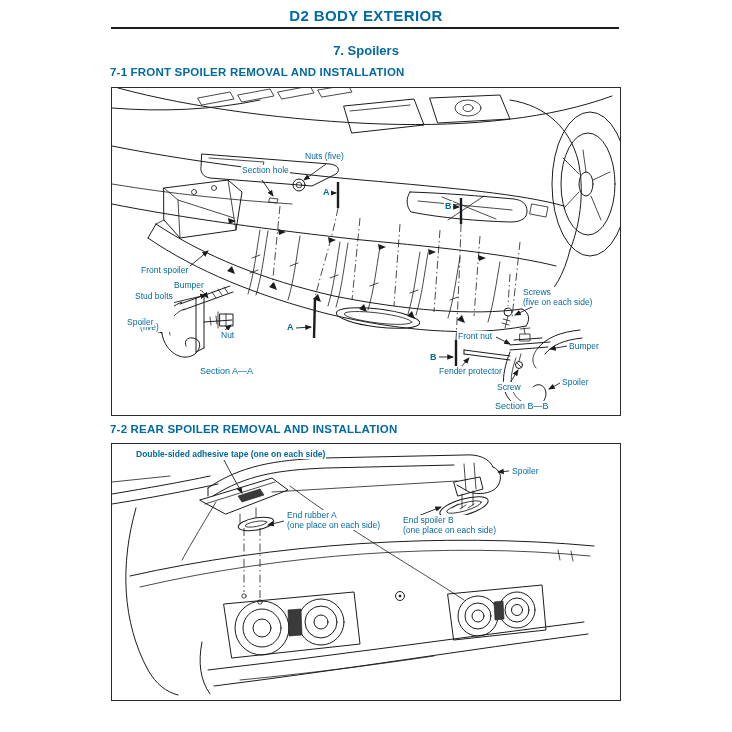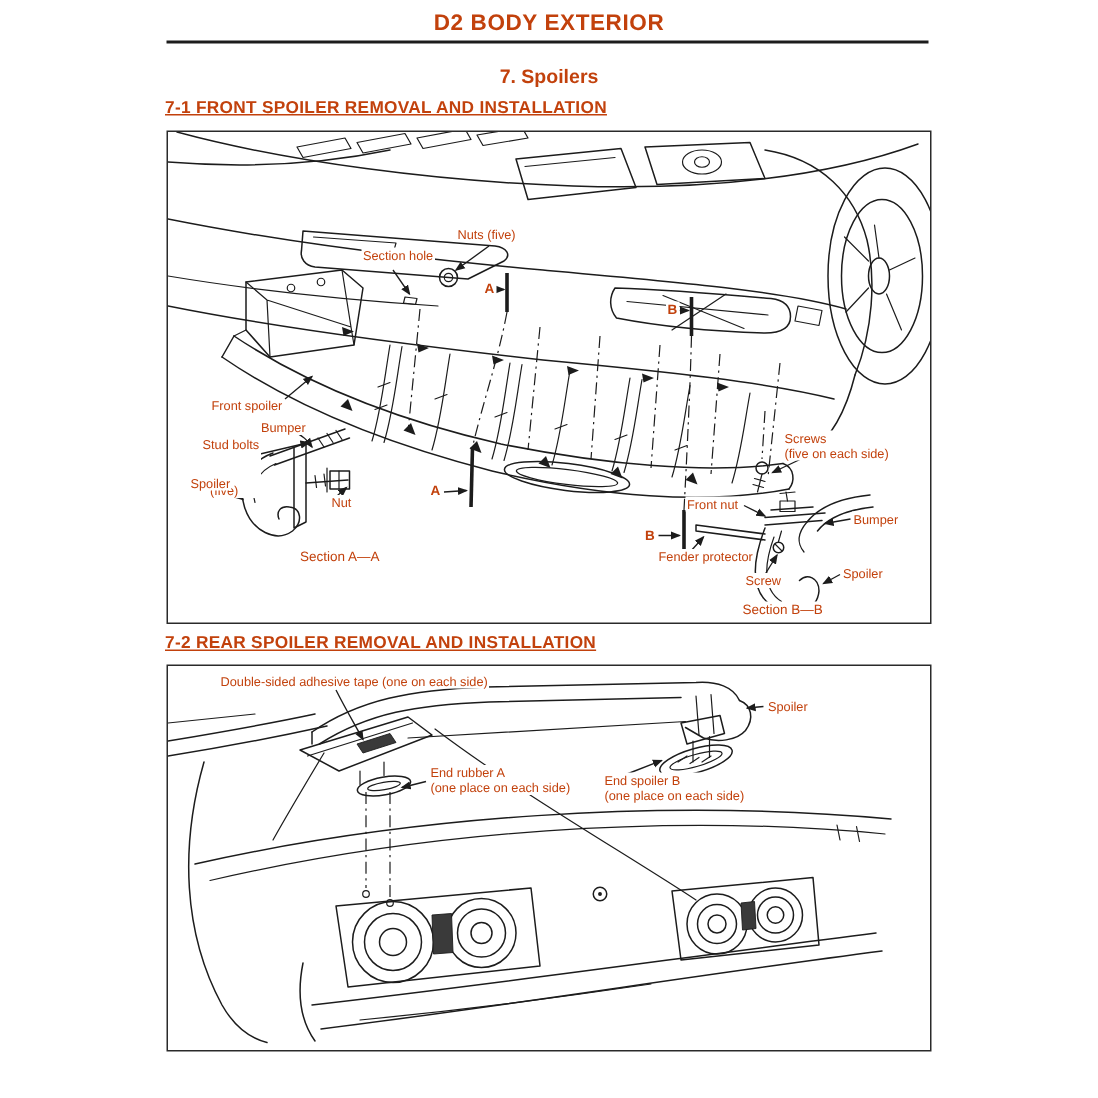--- a/index.html
+++ b/index.html
@@ -1,23 +1,23 @@
 <!DOCTYPE html>
 <html><head>
 <meta charset="utf-8">
 <style>
   html,body{margin:0;padding:0;background:#e8e8e8;}
   .page{position:relative;width:732px;height:732px;background:#ffffff;overflow:hidden;
-        font-family:"Liberation Sans",sans-serif;color:#c2410c;}
+        font-family:"Liberation Sans",sans-serif;color:#0369a1;}
   .doc-title{position:absolute;left:0;top:7px;width:732px;text-align:center;
              font-size:15px;font-weight:bold;letter-spacing:.4px;}
   .header-rule{position:absolute;left:111px;top:27px;width:508px;height:2px;background:#1c1c1c;}
   .section-title{position:absolute;left:0;top:43px;width:732px;text-align:center;
                  font-size:13px;font-weight:bold;}
-  .fig-heading{position:absolute;font-size:11.5px;font-weight:bold;letter-spacing:.2px;white-space:nowrap;text-decoration:underline;}
+  .fig-heading{position:absolute;font-size:11.5px;font-weight:bold;letter-spacing:.2px;white-space:nowrap;}
   #fig1-heading{left:110px;top:66px;}
   #fig2-heading{left:110px;top:423px;}
   .figure{position:absolute;left:111px;background:#fff;border:1px solid #2a2a2a;}
   #fig1{top:87px;width:508px;height:327px;}
   #fig2{top:443px;width:508px;height:256px;}
   .figure svg{position:absolute;left:0;top:0;}
   .lbl{position:absolute;font-size:8.5px;line-height:1.18;white-space:nowrap;
        background:#fff;padding:0 1px;}
   .lbl span{display:block;}
   .lbl .ind{padding-left:5px;margin-top:21px;}
@@ -293,21 +293,21 @@
       </g>
 
       <g>
         <path class="ldr" d="M112,16 C118,28 124,38 130,49" marker-end="url(#ah2)"></path>
         <path class="ldr" d="M397,27 L386,28" marker-end="url(#ah2)"></path>
         <path class="ldr" d="M172,77 L156,81" marker-end="url(#ah2)"></path>
         <path class="ldr" d="M306,72 L329,63" marker-end="url(#ah2)"></path>
       </g>
     </svg>
 
-    <div class="lbl" style="left:34px;top:5px;">Double-sided adhesive tape (one on each side)</div>
+    <div class="lbl" style="left:23px;top:5px;font-weight:bold;">Double-sided adhesive tape (one on each side)</div>
     <div class="lbl" style="left:399px;top:22px;">Spoiler</div>
     <div class="lbl" style="left:174px;top:66px;">
       <span>End rubber A</span>
       <span>(one place on each side)</span>
     </div>
     <div class="lbl" style="left:290px;top:71px;">
       <span>End spoiler B</span>
       <span>(one place on each side)</span>
     </div>
   </div>

